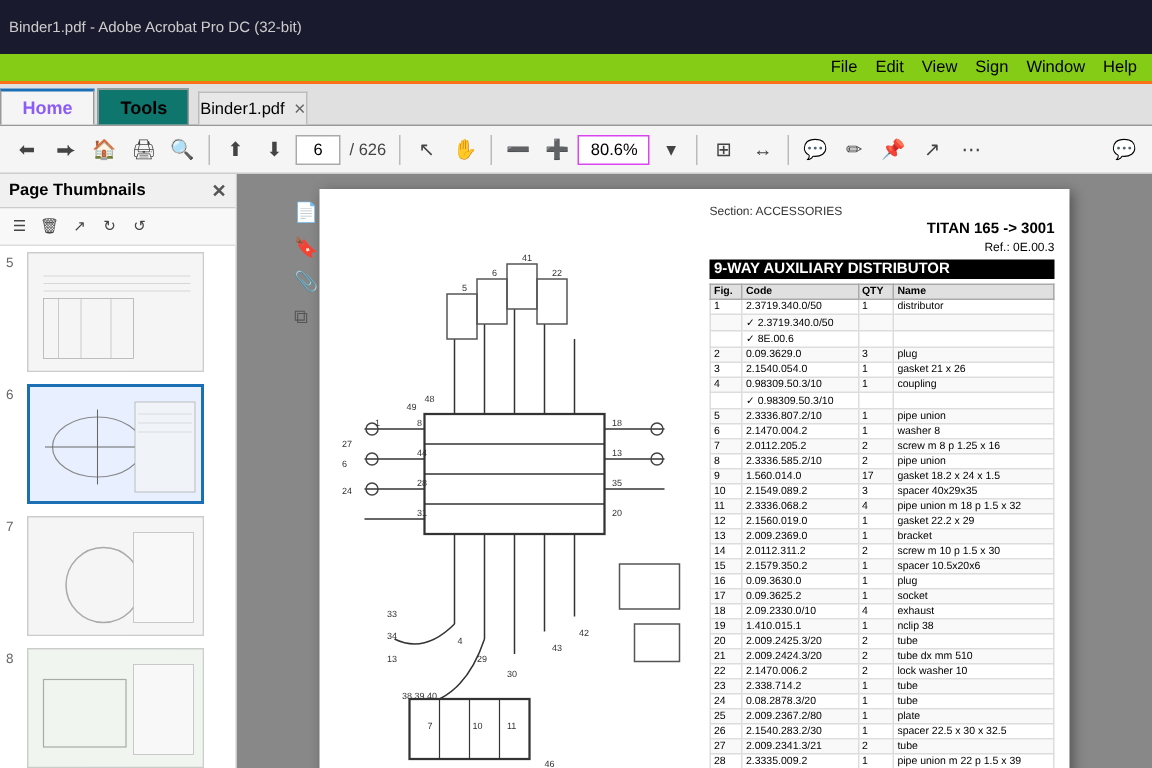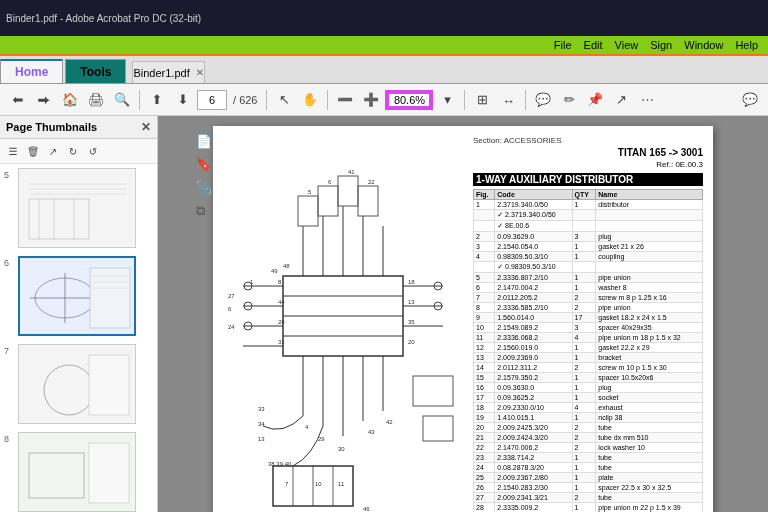--- a/index.html
+++ b/index.html
@@ -116,21 +116,21 @@
     .page-total {
       font-size: 11px;
       color: #444;
       padding: 0 4px;
     }
     .zoom-input {
       width: 48px;
       height: 20px;
       text-align: center;
       font-size: 11px;
-      border: 4px solid #d946ef;
+      border: 1px solid #d946ef;
     }
 
     
     .main-area {
       display: flex;
       height: calc(512px - 18px - 20px - 28px - 32px);
     }
 
     
     .sidebar {
@@ -542,21 +542,21 @@
 
           <text x="45" y="330" font-size="6" fill="#333">38 39 40</text>
           <text x="140" y="375" font-size="6" fill="#333">46</text>
         </svg>
       </div>
 
       <div class="parts-section">
         <div class="section-title">Section: ACCESSORIES</div>
         <div class="titan-title">TITAN 165 -&gt; 3001</div>
         <div class="ref-title">Ref.: 0E.00.3</div>
-        <div class="distributor-title">1-WAY AUXILIARY DISTRIBUTOR</div>
+        <div class="distributor-title">9-WAY AUXILIARY DISTRIBUTOR</div>
 
         <table class="parts-table">
           <thead>
             <tr>
               <th>Fig.</th>
               <th>Code</th>
               <th>QTY</th>
               <th>Name</th>
             </tr>
           </thead>

